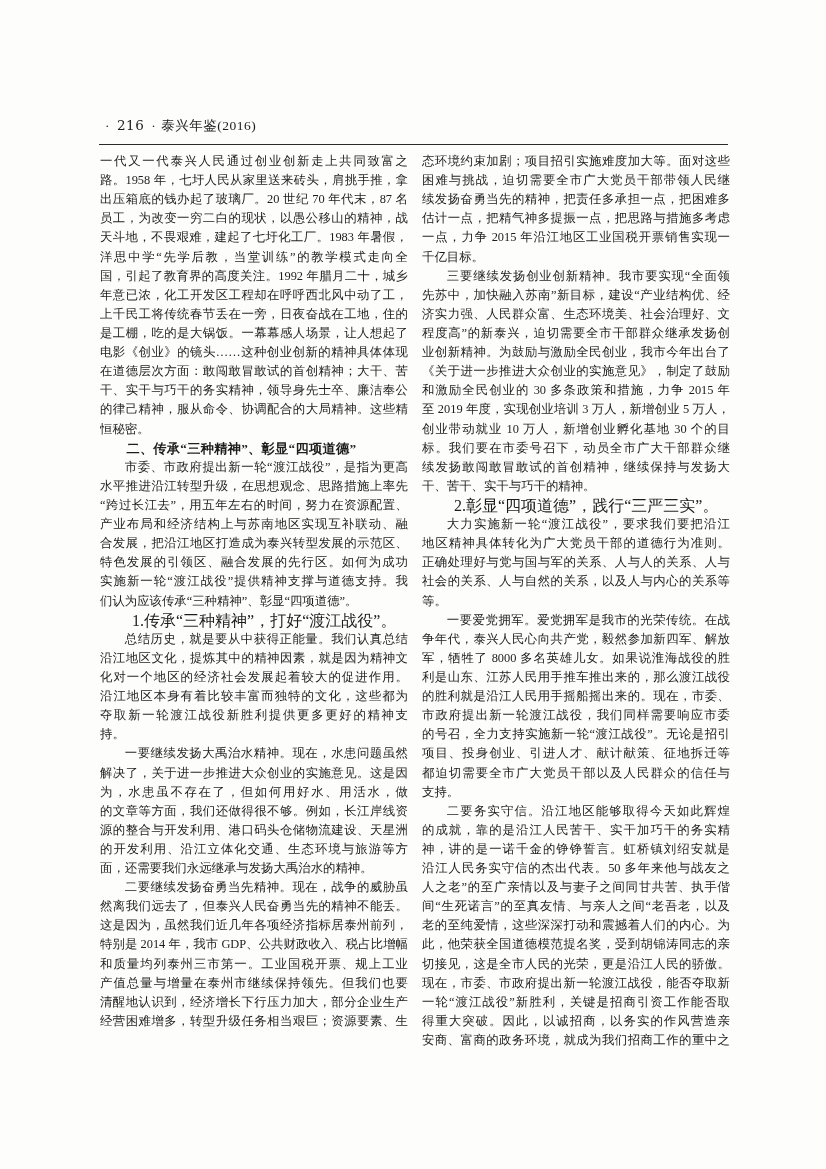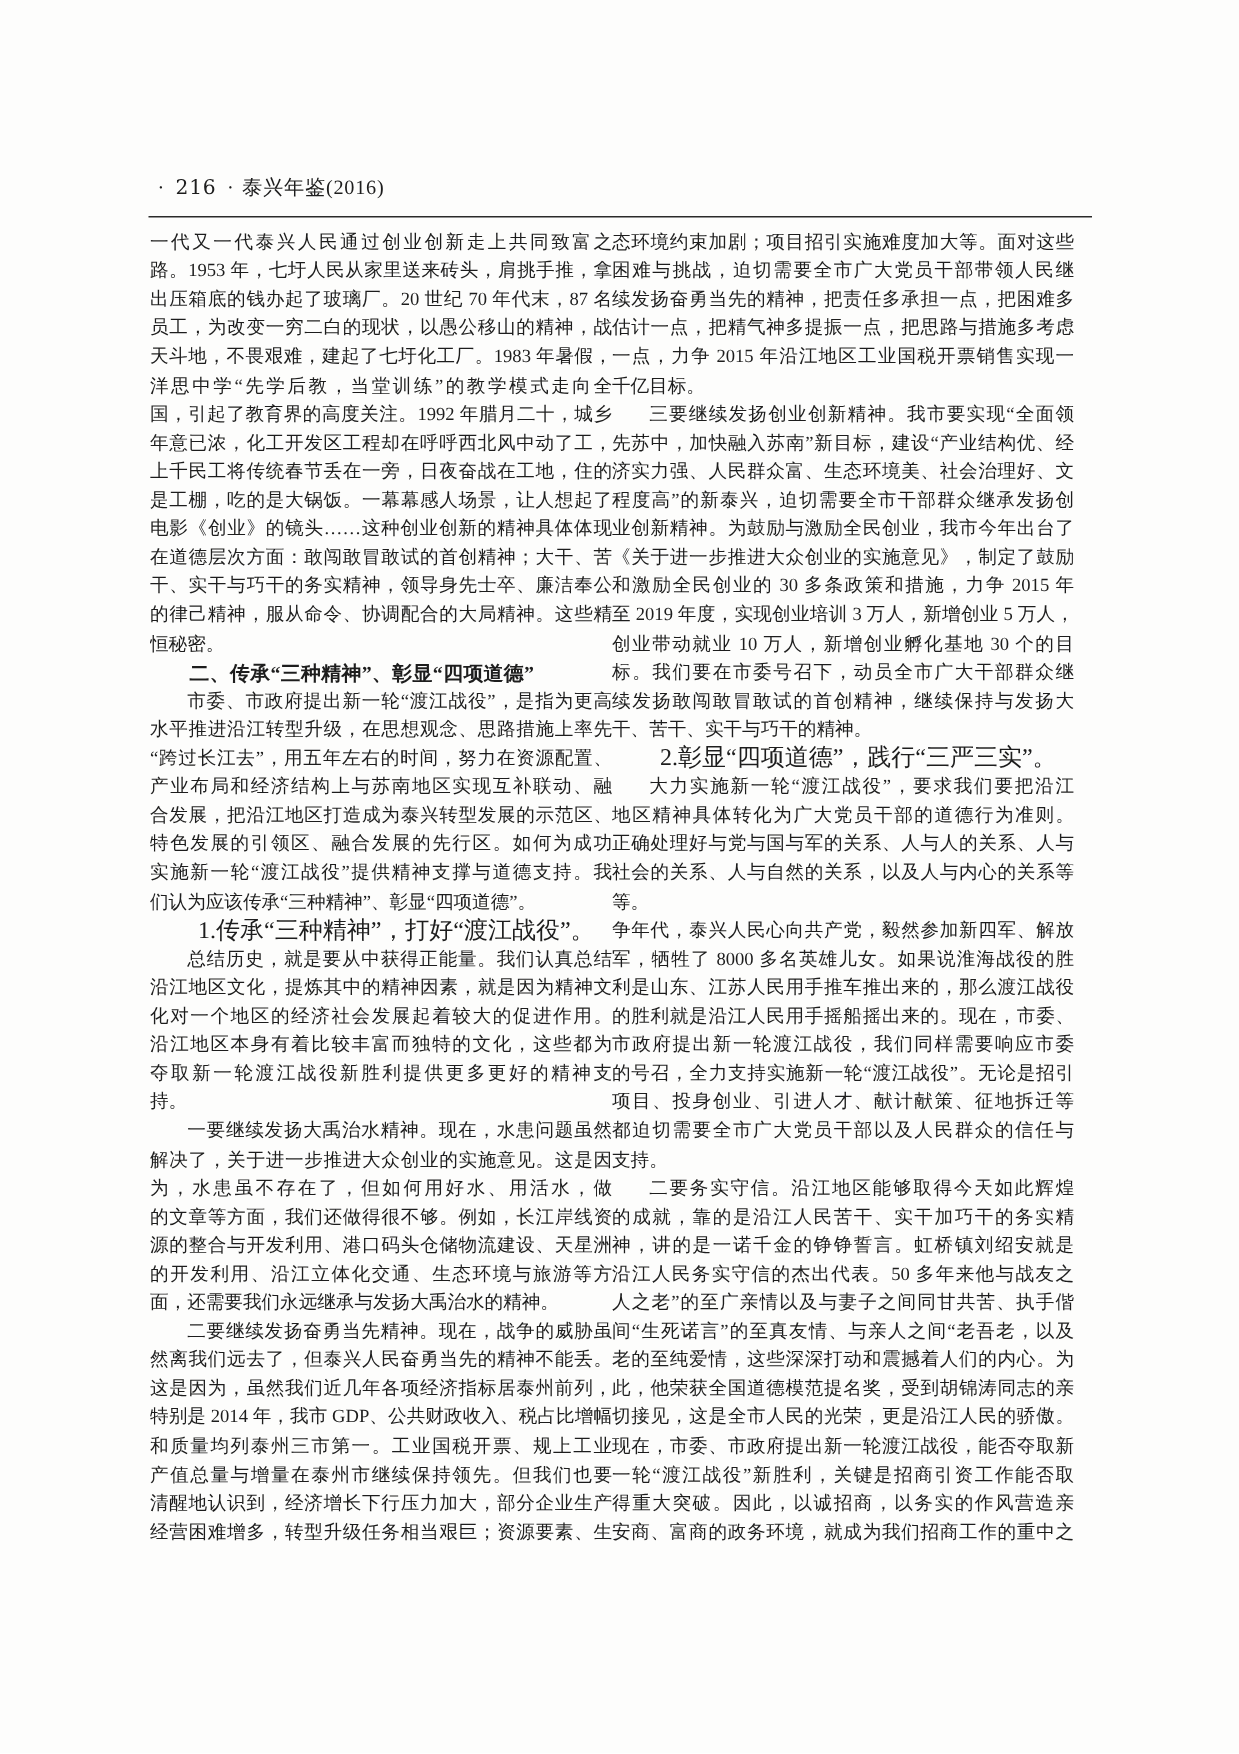--- a/index.html
+++ b/index.html
@@ -35,20 +35,21 @@
     top: 144px;
     width: 629px;
     height: 0;
     border-top: 1.2px solid #2a2a2a;
   }
   .content {
     position: absolute;
     left: 100px;
     top: 152px;
     display: flex;
+    gap: 14px;
   }
   .col {
     width: 308px;
   }
   .line {
     height: 19.12px;
     line-height: 19.12px;
     font-size: 12.4px;
     overflow: hidden;
     text-align: justify;
@@ -78,21 +79,21 @@
 
   <div class="running-head">
     <span class="dot">·</span><span class="pagenum">216</span><span class="dot">·</span><span>泰兴年鉴(2016)</span>
   </div>
 
   <div class="head-rule"></div>
 
   <div class="content">
       <div class="col">
         <div class="line body">一代又一代泰兴人民通过创业创新走上共同致富之</div>
-        <div class="line body">路。1953 年，七圩人民从家里送来砖头，肩挑手推，拿</div>
+        <div class="line body">路。1958 年，七圩人民从家里送来砖头，肩挑手推，拿</div>
         <div class="line body">出压箱底的钱办起了玻璃厂。20 世纪 70 年代末，87 名</div>
         <div class="line body">员工，为改变一穷二白的现状，以愚公移山的精神，战</div>
         <div class="line body">天斗地，不畏艰难，建起了七圩化工厂。1983 年暑假，</div>
         <div class="line body">洋思中学“先学后教，当堂训练”的教学模式走向全</div>
         <div class="line body">国，引起了教育界的高度关注。1992 年腊月二十，城乡</div>
         <div class="line body">年意已浓，化工开发区工程却在呼呼西北风中动了工，</div>
         <div class="line body">上千民工将传统春节丢在一旁，日夜奋战在工地，住的</div>
         <div class="line body">是工棚，吃的是大锅饭。一幕幕感人场景，让人想起了</div>
         <div class="line body">电影《创业》的镜头……这种创业创新的精神具体体现</div>
         <div class="line body">在道德层次方面：敢闯敢冒敢试的首创精神；大干、苦</div>
@@ -149,20 +150,21 @@
         <div class="line body">创业带动就业 10 万人，新增创业孵化基地 30 个的目</div>
         <div class="line body">标。我们要在市委号召下，动员全市广大干部群众继</div>
         <div class="line body">续发扬敢闯敢冒敢试的首创精神，继续保持与发扬大</div>
         <div class="line body end">干、苦干、实干与巧干的精神。</div>
         <div class="line sub indent end">2.彰显“四项道德”，践行“三严三实”。</div>
         <div class="line body indent">大力实施新一轮“渡江战役”，要求我们要把沿江</div>
         <div class="line body">地区精神具体转化为广大党员干部的道德行为准则。</div>
         <div class="line body">正确处理好与党与国与军的关系、人与人的关系、人与</div>
         <div class="line body">社会的关系、人与自然的关系，以及人与内心的关系等</div>
         <div class="line body end">等。</div>
+        <div class="line body indent">一要爱党拥军。爱党拥军是我市的光荣传统。在战</div>
         <div class="line body">争年代，泰兴人民心向共产党，毅然参加新四军、解放</div>
         <div class="line body">军，牺牲了 8000 多名英雄儿女。如果说淮海战役的胜</div>
         <div class="line body">利是山东、江苏人民用手推车推出来的，那么渡江战役</div>
         <div class="line body">的胜利就是沿江人民用手摇船摇出来的。现在，市委、</div>
         <div class="line body">市政府提出新一轮渡江战役，我们同样需要响应市委</div>
         <div class="line body">的号召，全力支持实施新一轮“渡江战役”。无论是招引</div>
         <div class="line body">项目、投身创业、引进人才、献计献策、征地拆迁等等，</div>
         <div class="line body">都迫切需要全市广大党员干部以及人民群众的信任与</div>
         <div class="line body end">支持。</div>
         <div class="line body indent">二要务实守信。沿江地区能够取得今天如此辉煌</div>

